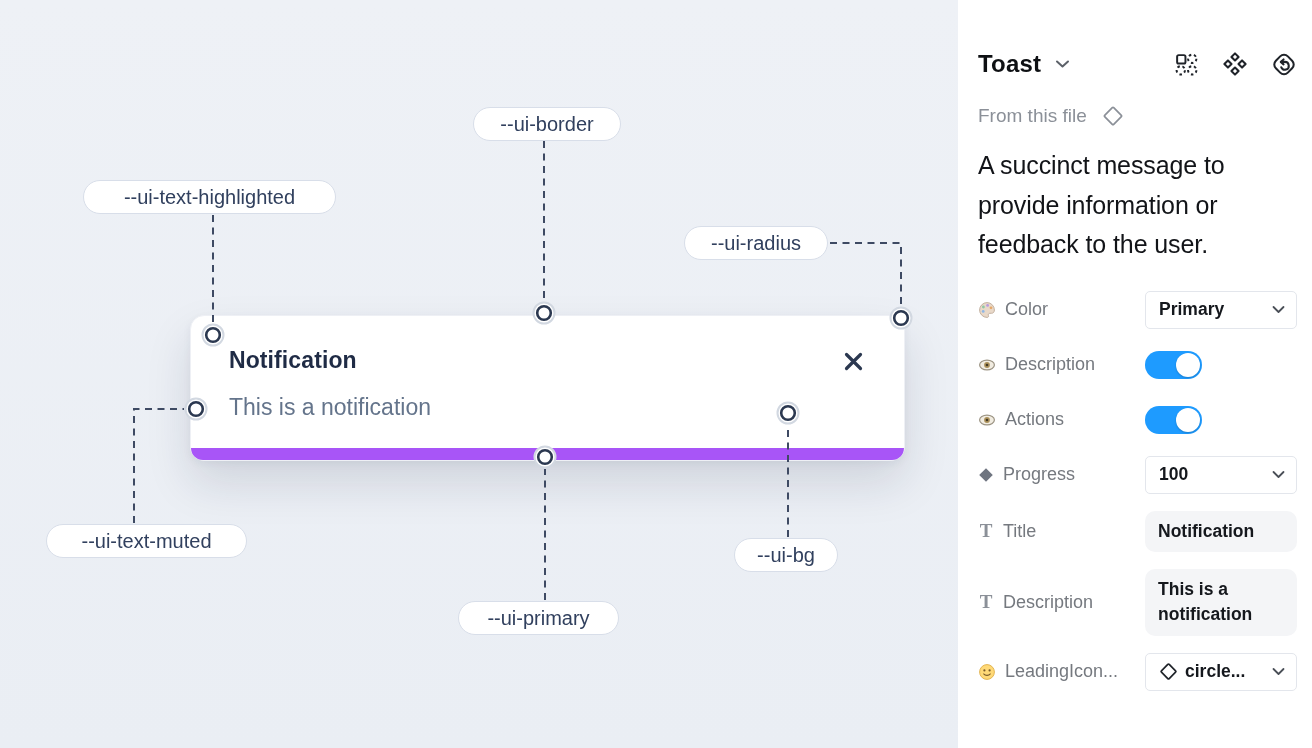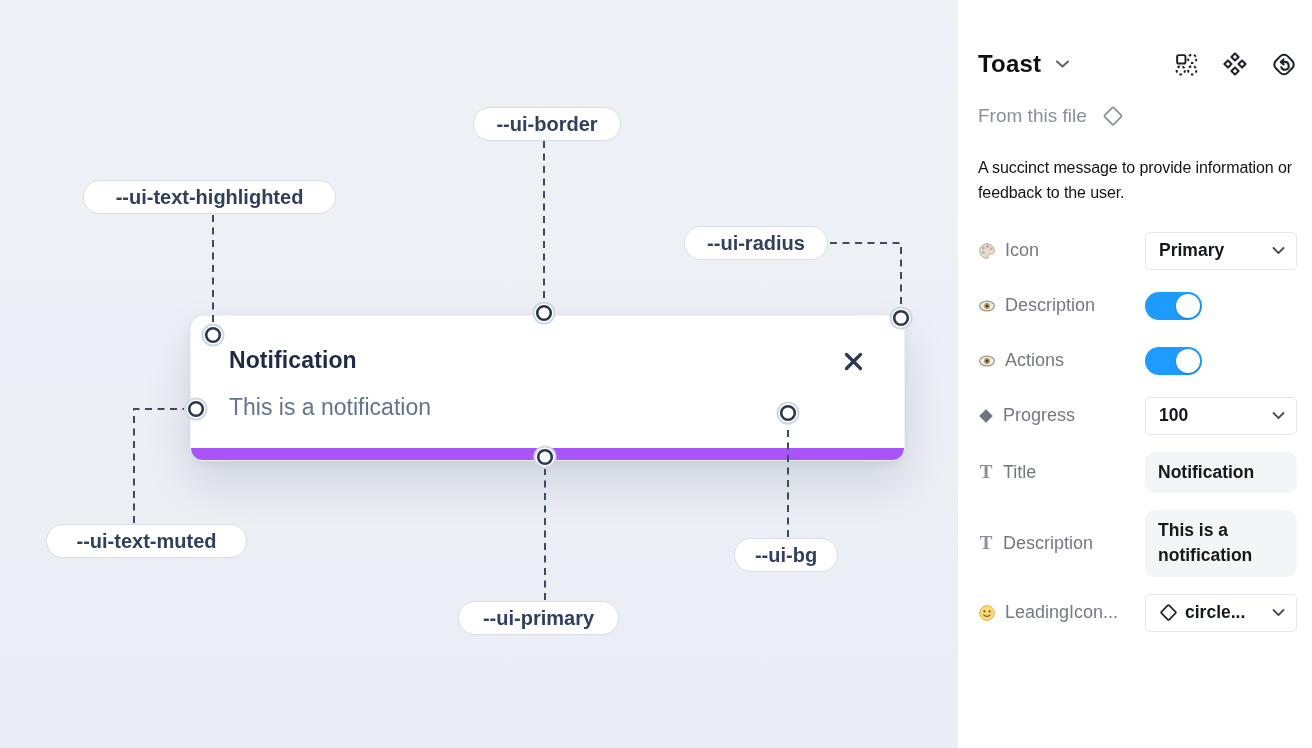--- a/index.html
+++ b/index.html
@@ -44,40 +44,40 @@
     background: var(--primary, #a855f7);
     border-radius: 0 0 13px 13px;
   }
   .connectors { position:absolute; inset:0; pointer-events:none; }
   .var-label {
     position:absolute; height:34px;
     display:inline-flex; align-items:center; justify-content:center;
     background:#fff;
     border:1.5px solid #d8dee9;
     border-radius:17px;
-    font-size:20px; font-weight:700; color:#31405e;
+    font-size:20px; font-weight:400; color:#31405e;
     padding:0 16px; white-space:nowrap;
   }
 
   
   .panel {
     width:354px; height:564px; background:#fff;
     padding:50px 15px 0 20px;
     flex:0 0 auto;
   }
   .panel-header { display:flex; align-items:center; }
   .panel-title-btn { display:flex; align-items:center; gap:14px; background:none; border:none; cursor:pointer; }
   .panel-title { font-size:24px; font-weight:700; color:#0e1013; letter-spacing:.2px; }
   .panel-header-icons { margin-left:auto; display:flex; align-items:center; gap:23px; }
   .hicon { background:none; border:none; cursor:pointer; width:26px; height:26px; display:flex; align-items:center; justify-content:center; }
 
   .source-row { margin-top:27px; display:flex; align-items:center; gap:15px; }
   .source-text { font-size:19px; color:#8b9098; }
 
-  .panel-desc { margin-top:28px; font-size:16px; line-height:1.58; color:#121418; letter-spacing:-0.1px; }
+  .panel-desc { margin-top:19px; font-size:25px; line-height:1.58; color:#121418; letter-spacing:-0.1px; }
 
   .props { margin-top:26px; }
   .prop-row { display:flex; align-items:center; min-height:38px; margin-bottom:17px; }
   .prop-label { display:flex; align-items:center; gap:9px; font-size:18px; color:#75797f; min-width:0; }
   .prop-label .txt { white-space:nowrap; }
   .prop-control { margin-left:auto; width:152px; flex:0 0 auto; }
 
   .select {
     width:152px; height:38px;
     background:#fff; border:1px solid #e3e6ec; border-radius:5px;
@@ -221,21 +221,21 @@
 
     <div class="prop-row">
       <div class="prop-label">
         <svg class="picon" width="18" height="18" viewBox="0 0 18 18">
           <path d="M9 1.6 a7.4 7.4 0 1 0 0 14.8 c1.4 0 1.9-.9 1.4-1.9 -.5-1.1.2-2.2 1.5-2.2 h1.6 c1.7 0 2.9-1.2 2.9-3.3 A7.4 7.4 0 0 0 9 1.6 Z" fill="#e9d9c9" stroke="#c3b1a0" stroke-width="1"></path>
           <circle cx="5.4" cy="6" r="1.4" fill="#8fc7a4"></circle>
             <circle cx="9.6" cy="4.4" r="1.4" fill="#b79ae0"></circle>
             <circle cx="13" cy="6.8" r="1.4" fill="#e6a86a"></circle>
             <circle cx="5.2" cy="10.4" r="1.4" fill="#8fb7e6"></circle>
         </svg>
-        <span class="txt">Icon</span>
+        <span class="txt">Color</span>
       </div>
       <div class="prop-control">
         <button class="select">
           <span class="val">Primary</span>
           <svg width="13" height="9" viewBox="0 0 13 9">
               <path d="M1.5 2 L6.5 7 L11.5 2" fill="none" stroke="#4a4f57" stroke-width="1.8" stroke-linecap="round" stroke-linejoin="round"></path>
             </svg>
         </button>
       </div>
     </div>

